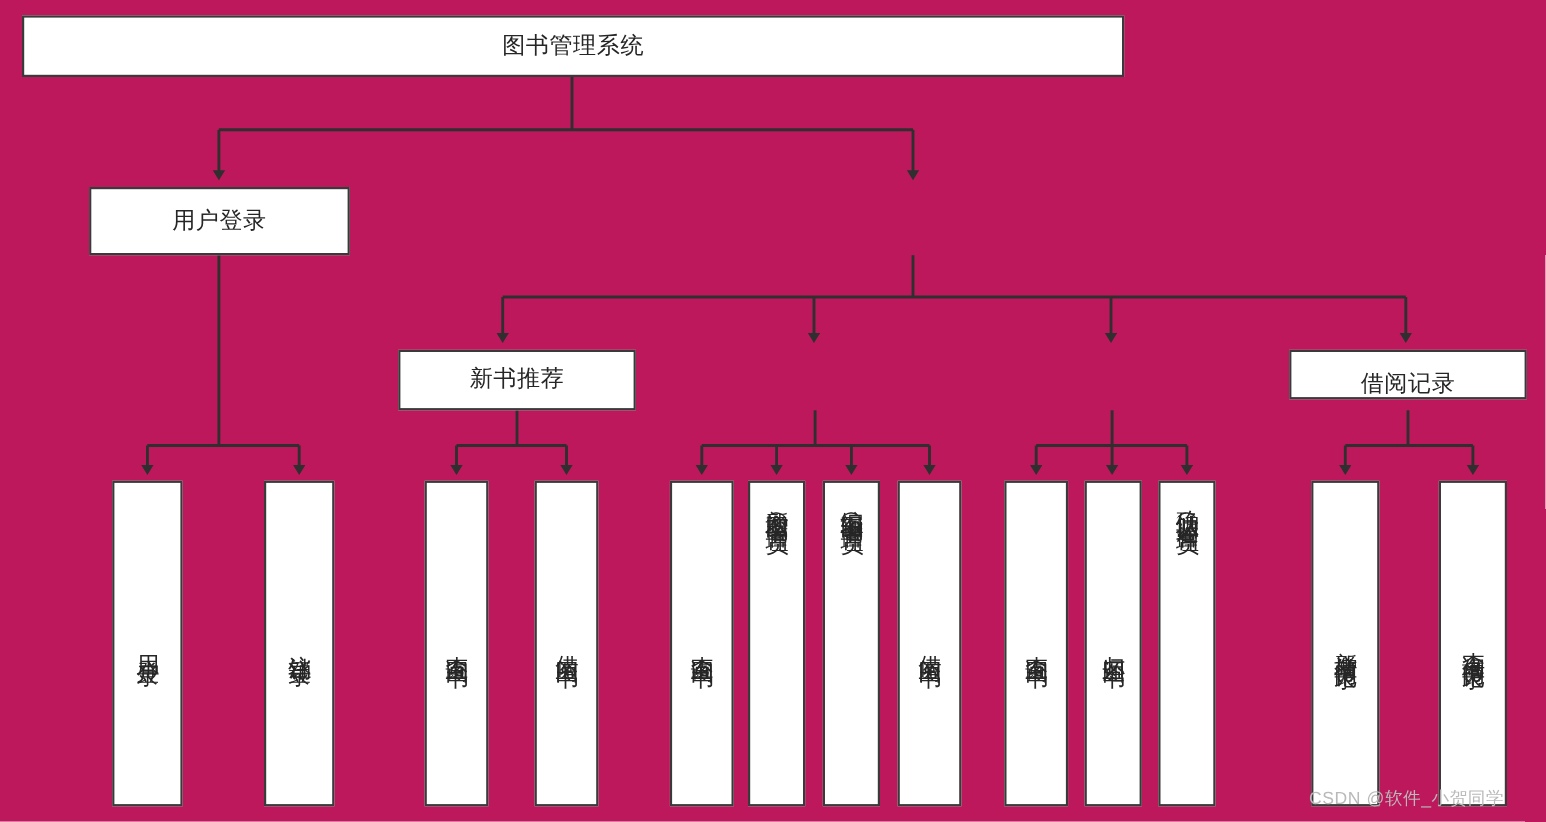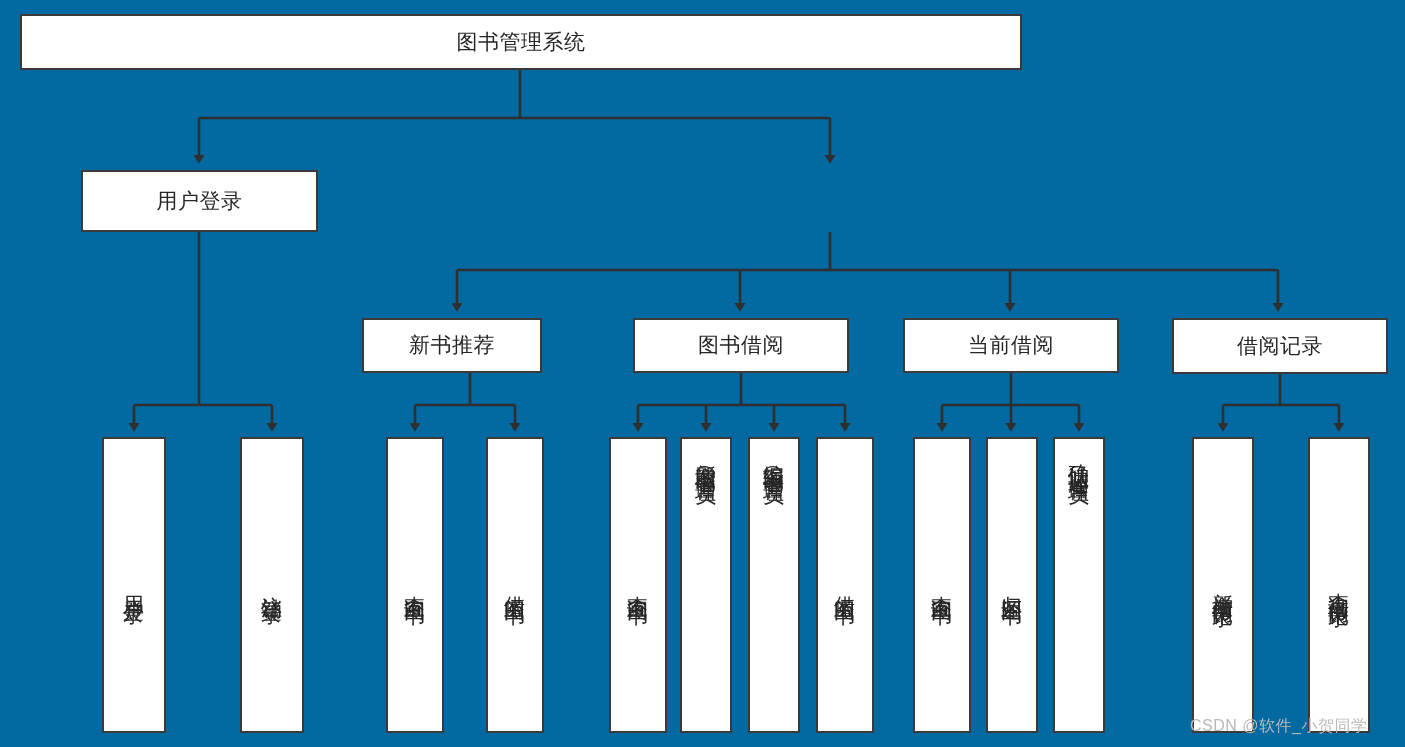--- a/index.html
+++ b/index.html
@@ -8,21 +8,21 @@
     padding: 0;
     background: #ffffff;
   }
   body {
     font-family: "Liberation Sans", "DejaVu Sans", sans-serif;
   }
   #canvas {
     position: relative;
     width: 1405px;
     height: 747px;
-    background: #0369a1;
+    background: #be185d;
     overflow: hidden;
   }
   #edges {
     position: absolute;
     left: 0;
     top: 0;
     width: 1405px;
     height: 747px;
     pointer-events: none;
   }
@@ -128,30 +128,24 @@
   </svg>
 
   <div class="node" id="node-root" style="left: 20px; top: 14px; width: 1002px; height: 56px;">
     <span class="label">图书管理系统</span>
   </div>
 
   <div class="node" id="node-l2-0" style="left: 81px; top: 170px; width: 237px; height: 62px;">
     <span class="label">用户登录</span>
   </div>
 
-  <div class="node" id="node-l3-0" style="left: 362px; top: 318px; width: 180px; height: 55px;">
+  <div class="node" id="node-l3-0" style="left: 362px; top: 318px; width: 216px; height: 55px;">
     <span class="label">新书推荐</span>
   </div>
-  <div class="node" id="node-l3-1" style="left: 633px; top: 318px; width: 216px; height: 55px;">
-    <span class="label">图书借阅</span>
-  </div>
-  <div class="node" id="node-l3-2" style="left: 903px; top: 318px; width: 216px; height: 55px;">
-    <span class="label">当前借阅</span>
-  </div>
-  <div class="node" id="node-l3-3" style="left: 1172px; top: 318px; width: 216px; height: 56px;">
+  <div class="node" id="node-l3-3" style="left: 1172px; top: 318px; width: 216px; height: 45px; align-items: flex-end;">
     <span class="label">借阅记录</span>
   </div>
 
   <div class="node leaf center" id="node-leaf-0" style="left: 102px; top: 437px; width: 64px; height: 296px;">
     <span class="label">用户登录</span>
   </div>
   <div class="node leaf center" id="node-leaf-1" style="left: 240px; top: 437px; width: 64px; height: 296px;">
     <span class="label">注销登录</span>
   </div>
   <div class="node leaf center" id="node-leaf-2" style="left: 386px; top: 437px; width: 58px; height: 296px;">

